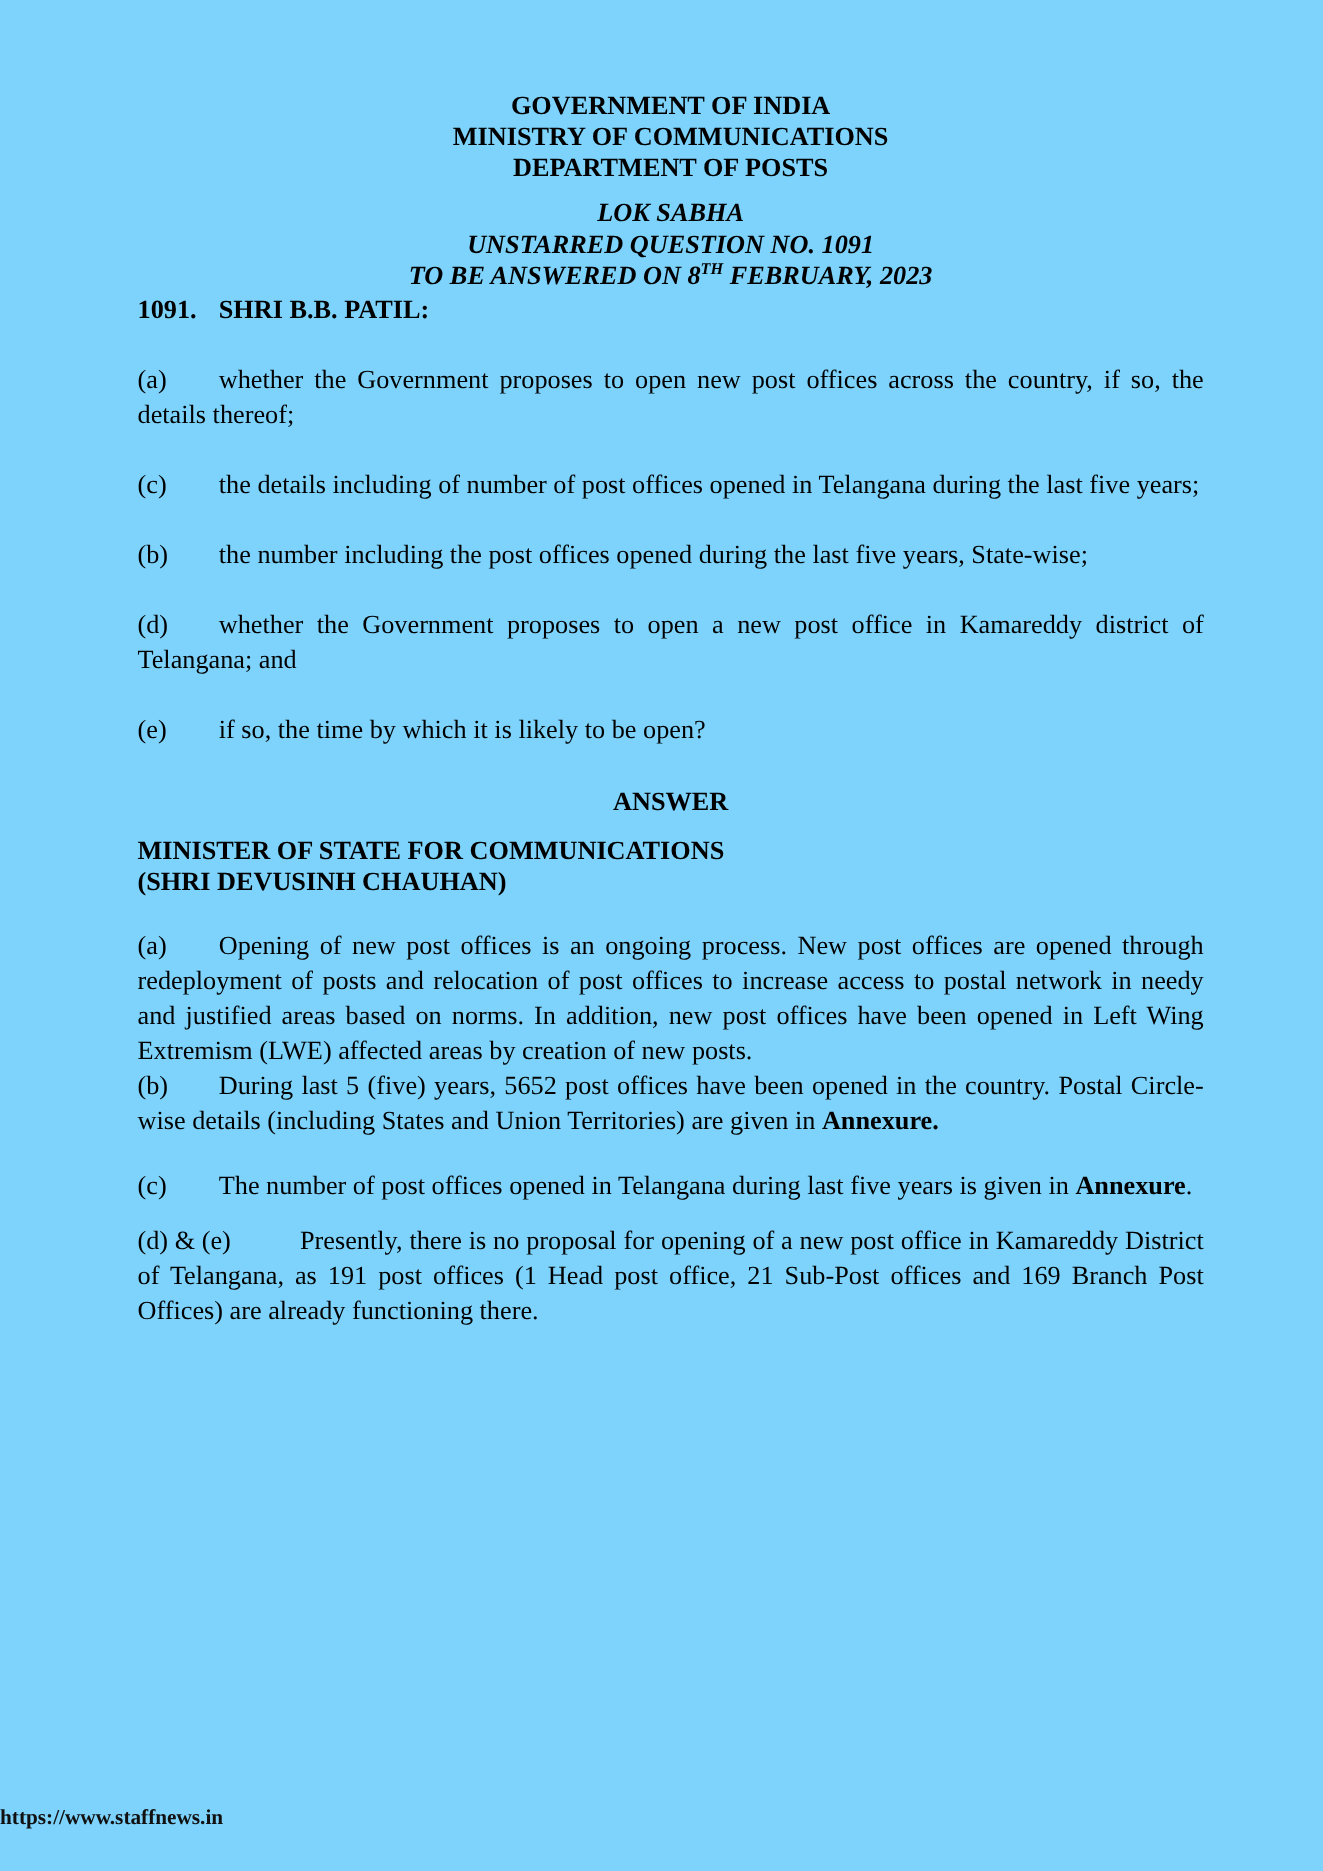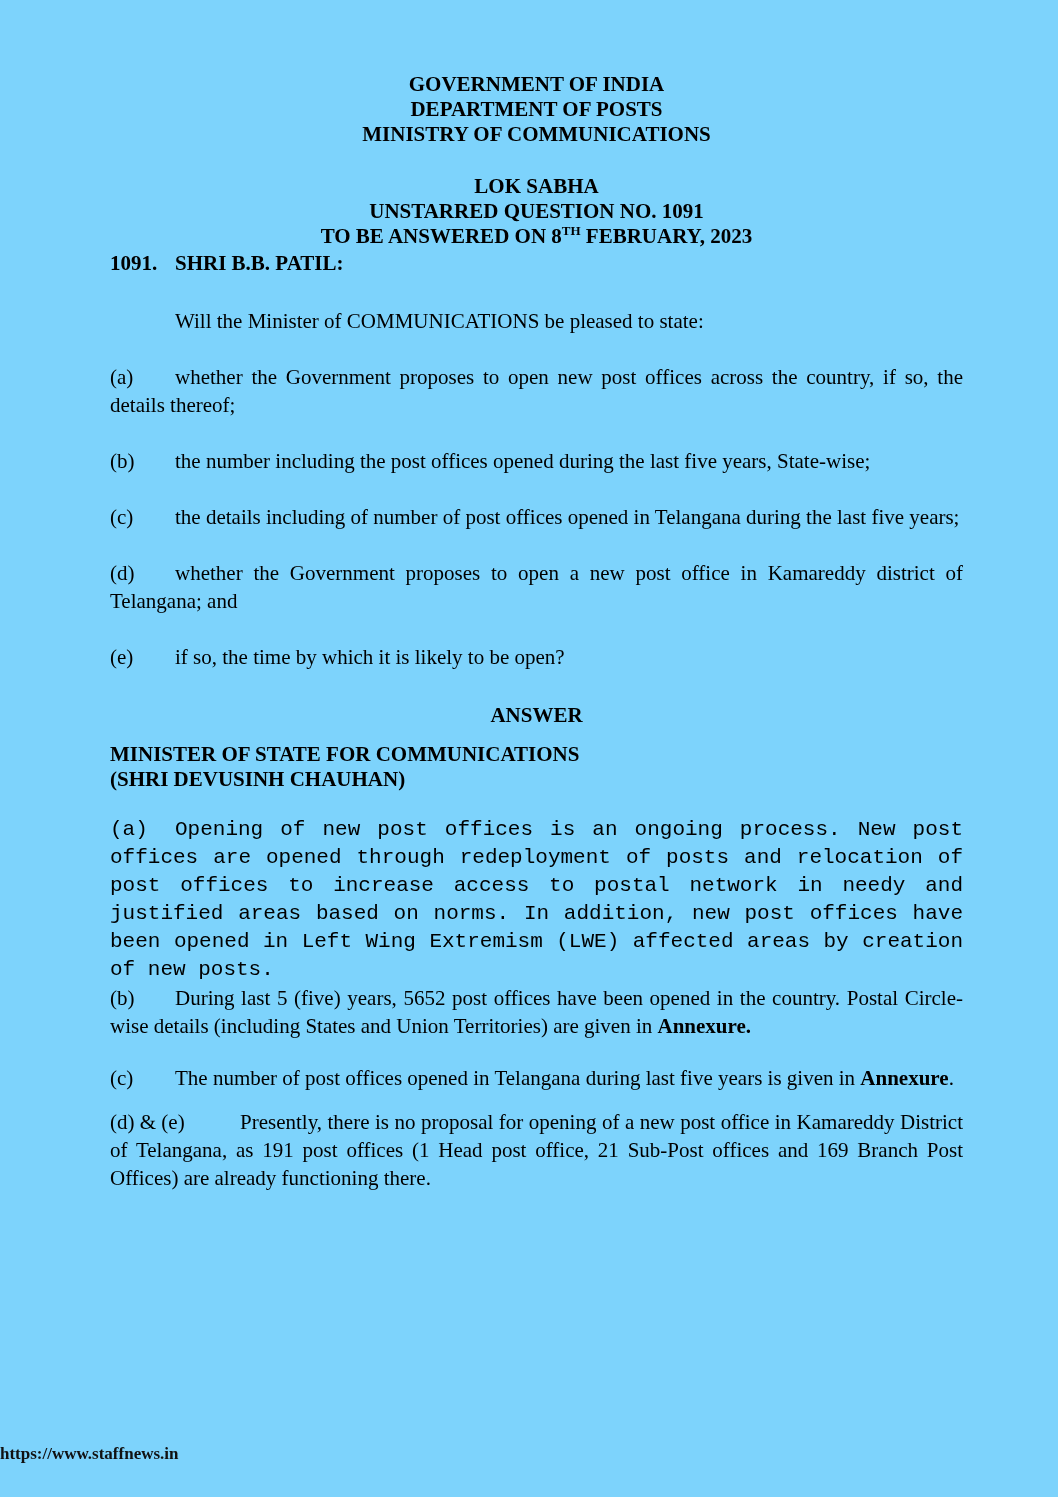--- a/index.html
+++ b/index.html
@@ -20,21 +20,21 @@
   .bold { font-weight: bold; }
 
   
   .gov-header div,
   .session-header div {
     font-size: 21px;
     font-weight: bold;
     line-height: 25px;
     text-align: center;
   }
-  .session-header { margin-top: 27px; }
+  .session-header { margin-top: 11px; font-style: italic; }
 
   sup.ord {
     font-size: 13px;
     vertical-align: super;
     line-height: 0;
     font-weight: bold;
   }
 
   
   .subject {
@@ -74,21 +74,21 @@
     font-weight: bold;
     line-height: 25px;
     text-align: center;
   }
   .minister-block { margin-top: 14px; }
   .minister-block div {
     font-size: 21px;
     font-weight: bold;
     line-height: 25px;
   }
-  .ans-a { margin-top: 24px; font-family: Liberation Mono, monospace; }
+  .ans-a { margin-top: 24px; }
   .ans-b { }
   .ans-c { margin-top: 24px; }
   .ans-de { margin-top: 16px; }
 
   
   .footer {
     position: absolute;
     top: 1444px;
     left: 0;
     width: 100%;
@@ -103,47 +103,46 @@
   }
 </style>
 </head>
 <body>
 
 <div class="page">
   <div class="content">
 
     <div class="gov-header">
       <div>GOVERNMENT OF INDIA</div>
+      <div>MINISTRY OF COMMUNICATIONS</div>
       <div>DEPARTMENT OF POSTS</div>
-      <div>MINISTRY OF COMMUNICATIONS</div>
     </div>
 
     <div class="session-header">
       <div>LOK SABHA</div>
       <div>UNSTARRED QUESTION NO. 1091</div>
       <div><span>TO BE ANSWERED ON 8</span><sup class="ord">TH</sup><span> FEBRUARY, 2023</span></div>
     </div>
 
 
     <div class="member-line">
       <span class="q-num">1091.</span><span>SHRI B.B. PATIL:</span>
     </div>
 
-    <p class="intro">Will the Minister of COMMUNICATIONS be pleased to state:</p>
 
     <p class="para q-item">
       <span class="q-label">(a)</span><span>whether the Government proposes to open new post offices across the country, if so, the details thereof;</span>
     </p>
 
     <p class="para q-item">
-      <span class="q-label">(b)</span><span>the number including the post offices opened during the last five years, State-wise;</span>
+      <span class="q-label">(c)</span><span>the details including of number of post offices opened in Telangana during the last five years;</span>
     </p>
 
     <p class="para q-item">
-      <span class="q-label">(c)</span><span>the details including of number of post offices opened in Telangana during the last five years;</span>
+      <span class="q-label">(b)</span><span>the number including the post offices opened during the last five years, State-wise;</span>
     </p>
 
     <p class="para q-item">
       <span class="q-label">(d)</span><span>whether the Government proposes to open a new post office in Kamareddy district of Telangana; and</span>
     </p>
 
     <p class="para q-item">
       <span class="q-label">(e)</span><span>if so, the time by which it is likely to be open?</span>
     </p>
 

